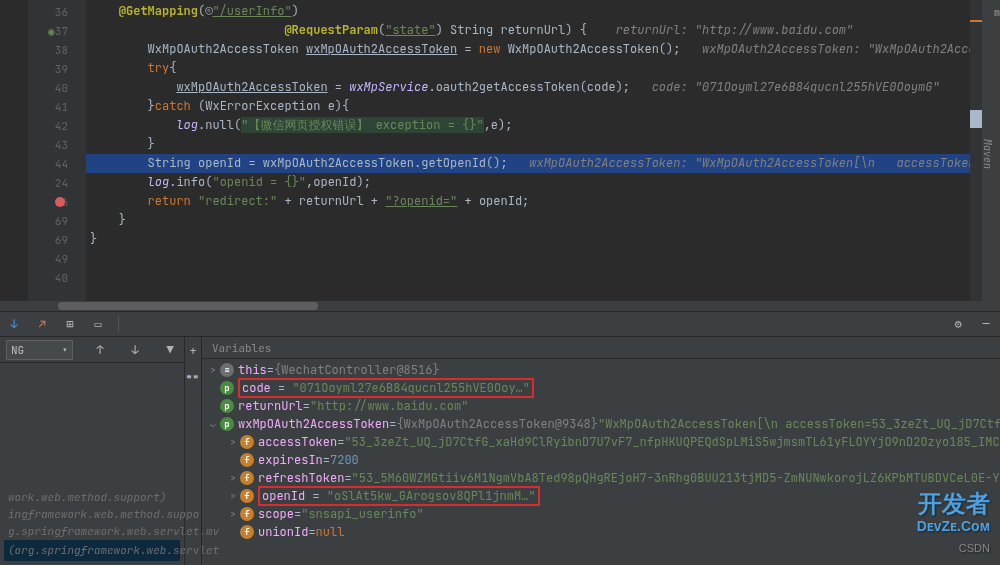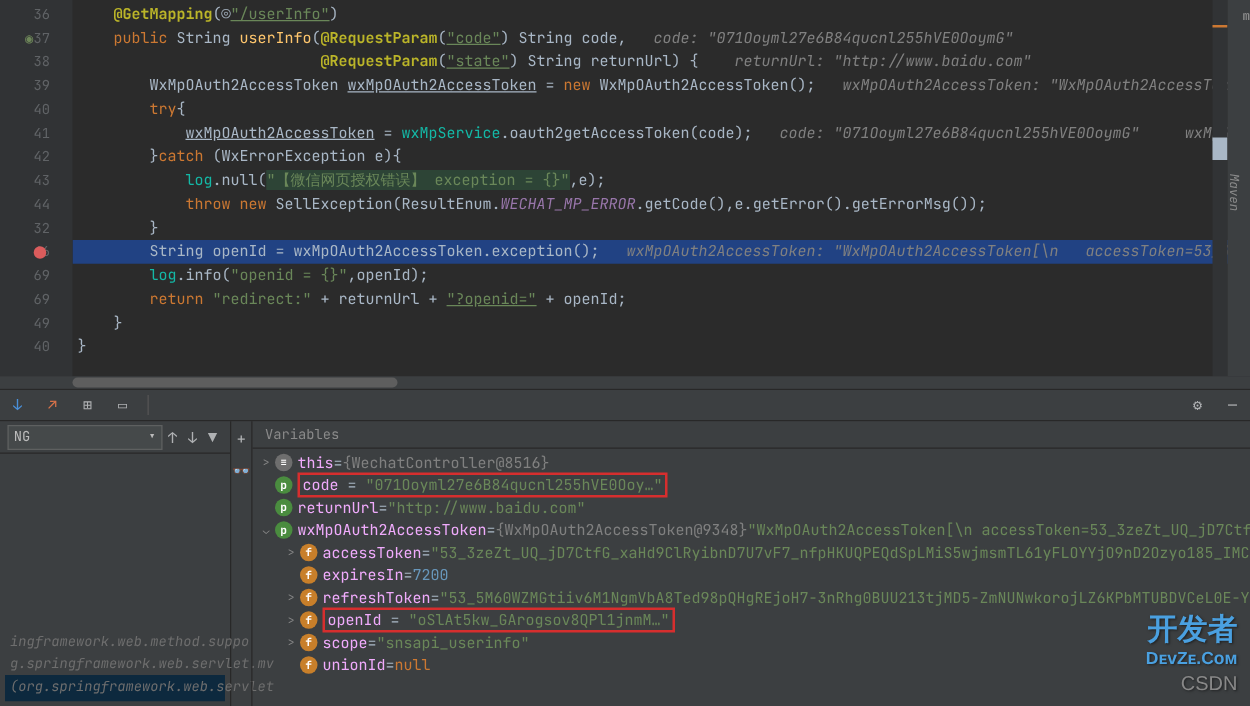--- a/index.html
+++ b/index.html
@@ -10,20 +10,21 @@
       color: #a9b7c6;
       width: 1000px;
       height: 565px;
       overflow: hidden;
       position: relative;
     }
     .editor-area {
       display: flex;
       height: 301px;
       position: relative;
+      margin-left: 28px;
     }
     .gutter {
       width: 58px;
       background: #313335;
       padding-top: 2px;
       flex-shrink: 0;
     }
     .gutter-row {
       height: 19px;
       display: flex;
@@ -49,21 +50,21 @@
       padding-left: 4px;
     }
     .code-line.highlighted {
       background: #214283;
     }
     .kw { color: #cc7832; }
     .fn { color: #ffc66d; }
     .str { color: #6a8759; }
     .anno { color: #bbb529; font-weight: bold; }
     .comment { color: #808080; font-style: italic; }
-    .field { color: #14b8a6; }
+    .field { color: #c4b5fd; font-style: italic; }
     .static-field { color: #9876aa; font-style: italic; }
     .underline { text-decoration: underline; }
     .num { color: #6897bb; }
     
     .sidebar-right {
       position: absolute;
       right: 0;
       top: 0;
       width: 18px;
       height: 301px;
@@ -131,21 +132,21 @@
       width: 185px;
       border-right: 1px solid #282828;
       display: flex;
       flex-direction: column;
     }
     .frames-tools {
       height: 26px;
       display: flex;
       align-items: center;
       padding: 0 6px;
-      gap: 0;
+      gap: 19px;
       border-bottom: 1px solid #282828;
     }
     .frames-dropdown {
       flex: 1;
       background: #45494a;
       border: 1px solid #5e6060;
       height: 20px;
       font-size: 11px;
       color: #bbb;
       padding: 0 4px;
@@ -226,21 +227,21 @@
       bottom: 6px;
       color: #4aa0e0;
       font-size: 24px;
       font-weight: bold;
       font-family: 'Arial', sans-serif;
       text-shadow: 1px 1px 2px rgba(0,0,0,0.5);
       line-height: 22px;
       text-align: right;
     }
     .watermark-sub {
-      font-size: 16px;
+      font-size: 11px;
       color: #888;
       font-weight: normal;
     }
     .vars-side-tools {
       width: 26px;
       border-right: 1px solid #282828;
       display: flex;
       flex-direction: column;
       align-items: center;
       padding-top: 6px;
@@ -274,51 +275,49 @@
     <div class="gutter-row">
         <span>42</span>
       </div>
     <div class="gutter-row">
         <span>43</span>
       </div>
     <div class="gutter-row">
         <span>44</span>
       </div>
     <div class="gutter-row">
-        <span>32</span>
+        <span>24</span>
       </div>
     <div class="gutter-row">
         <span class="gutter-icon-bp"></span>
         <span>46</span>
       </div>
     <div class="gutter-row">
         <span>69</span>
       </div>
     <div class="gutter-row">
         <span>69</span>
       </div>
     <div class="gutter-row">
         <span>49</span>
       </div>
     <div class="gutter-row">
         <span>40</span>
       </div>
   </div>
   <div class="code-area">
     <div class="code-line">    <span class="anno">@GetMapping</span>(<span>◎</span><span class="str underline">"/userInfo"</span>)</div>
-    <div class="code-line">    <span class="kw">public</span> <span>String</span> <span class="fn">userInfo</span>(<span class="anno">@RequestParam</span>(<span class="str underline">"code"</span>) <span>String</span> <span>code</span>,   <span class="comment"><span>code: "071Ooyml27e6B84qucnl255hVE0OoymG"</span></span></div>
     <div class="code-line">                           <span class="anno">@RequestParam</span>(<span class="str underline">"state"</span>) <span>String</span> <span>returnUrl</span>) {    <span class="comment"><span>returnUrl: "http://www.baidu.com"</span></span></div>
     <div class="code-line">        <span>WxMpOAuth2AccessToken</span> <span class="underline">wxMpOAuth2AccessToken</span> = <span class="kw">new</span> <span>WxMpOAuth2AccessToken</span>();   <span class="comment"><span>wxMpOAuth2AccessToken: "WxMpOAuth2AccessToken[</span></span></div>
     <div class="code-line">        <span class="kw">try</span>{</div>
     <div class="code-line">            <span class="underline">wxMpOAuth2AccessToken</span> = <span class="field">wxMpService</span>.<span>oauth2getAccessToken</span>(<span>code</span>);   <span class="comment"><span>code: "071Ooyml27e6B84qucnl255hVE0OoymG"</span></span>     <span class="comment">wxMpServi</span></div>
     <div class="code-line">        }<span class="kw">catch</span> (<span>WxErrorException</span> <span>e</span>){</div>
     <div class="code-line">            <span class="field">log</span>.<span>null</span>(<span class="str" style="background:#2d4436">"【微信网页授权错误】 exception = {}"</span>,e);</div>
-    <div class="code-line">            <span class="kw">throw</span> <span class="kw">new</span> <span>SellException</span>(<span>ResultEnum</span>.<span class="static-field">WECHAT_MP_ERROR</span>.<span>getCode</span>(),e.<span>getError</span>().<span>getErrorMsg</span>());</div>
     <div class="code-line">        }</div>
-    <div class="code-line highlighted">        <span>String</span> <span>openId</span> = <span>wxMpOAuth2AccessToken</span>.<span>exception</span>();   <span class="comment"><span>wxMpOAuth2AccessToken: "WxMpOAuth2AccessToken[\n   accessToken=53_3zeZ</span></span></div>
+    <div class="code-line highlighted">        <span>String</span> <span>openId</span> = <span>wxMpOAuth2AccessToken</span>.<span>getOpenId</span>();   <span class="comment"><span>wxMpOAuth2AccessToken: "WxMpOAuth2AccessToken[\n   accessToken=53_3zeZ</span></span></div>
     <div class="code-line">        <span class="field">log</span>.<span>info</span>(<span class="str">"openid = {}"</span>,<span>openId</span>);</div>
     <div class="code-line">        <span class="kw">return</span> <span class="str">"redirect:"</span> + <span>returnUrl</span> + <span class="str underline">"?openid="</span> + <span>openId</span>;</div>
     <div class="code-line">    }</div>
     <div class="code-line">}</div>
   </div>
   <div class="minimap">
     <div class="minimap-mark" style="top:20px;background:#cc7832"></div>
     <div class="minimap-mark" style="top:110px;background:#a9b7c6;height:18px"></div>
   </div>
   <div class="sidebar-right"><span>Maven</span></div>
@@ -344,20 +343,21 @@
     <div class="frames-tools">
       <div class="frames-dropdown">
         <span>NG</span>
           <span>▾</span>
       </div>
       <span class="tool-icon">↑</span>
       <span class="tool-icon">↓</span>
       <span class="tool-icon">▼</span>
     </div>
     <div class="frames-list">
+      <div>work.web.method.support)</div>
       <div>ingframework.web.method.suppo</div>
       <div>g.springframework.web.servlet.mv</div>
       <div class="selected">(org.springframework.web.servlet</div>
     </div>
   </div>
 
   <div class="vars-side-tools">
     <span class="tool-icon">+</span>
     <span class="tool-icon">👓</span>
   </div>

